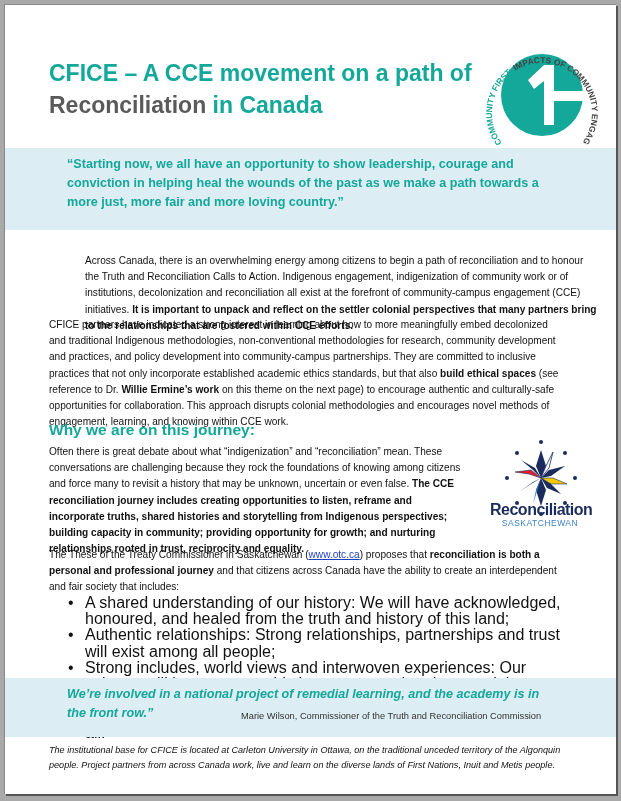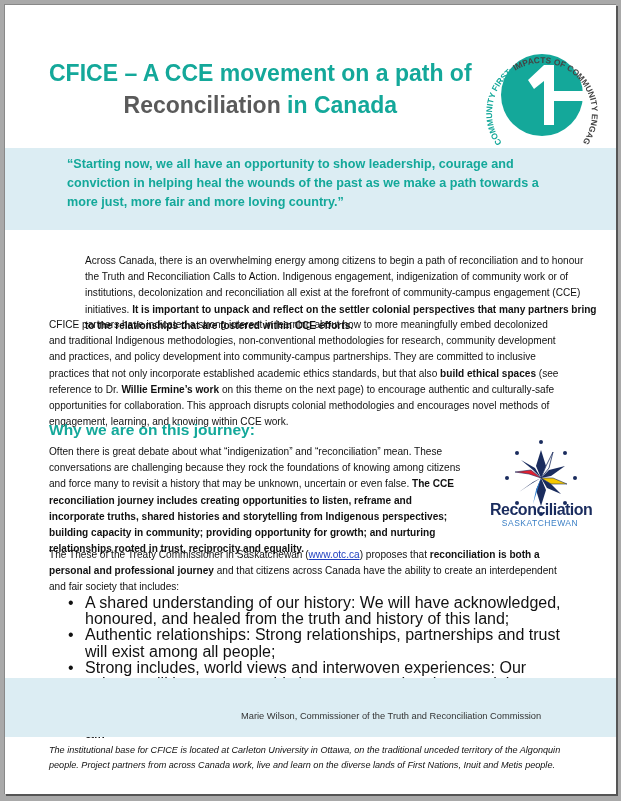--- a/index.html
+++ b/index.html
@@ -1,18 +1,18 @@
 <!DOCTYPE html>
 <html><head>
 <meta charset="utf-8">
 <style>
   html, body { margin:0; padding:0; }
   body { width:621px; height:801px; background:#a9a9a9; position:relative; overflow:hidden; font-family:"Liberation Sans", sans-serif; }
   .page { position:absolute; left:4px; top:4px; width:611px; height:789px; background:#fff; box-shadow:2px 2px 0 #555; border-left:1px solid #888; border-top:1px solid #888; }
-  .title { position:absolute; left:44px; top:52px; font-size:23px; font-weight:bold; line-height:32px; color:#14a89a;text-align:center; }
+  .title { position:absolute; left:44px; top:52px; font-size:23px; font-weight:bold; line-height:32px; color:#14a89a; }
   .title .dark { color:#5a5a5a; }
   .logo { position:absolute; left:459px; top:30px; width:150px; height:120px; }
   .band1 { position:absolute; left:0; top:143px; width:611px; height:82px; background:#dcedf3; }
   .quote1 { position:absolute; left:62px; top:150px; width:500px; font-size:12.6px; font-weight:bold; color:#14a89a; line-height:19px; }
   .attr1 { position:absolute; left:214px; top:199px; font-size:9.3px; color:#333; }
   .body { position:absolute; left:44px; width:514px; font-size:10.1px; color:#111; line-height:16.2px; }
   .p1 { top:248px;margin-left:36px; }
   .p2 { top:312px; }
   .h2 { position:absolute; left:44px; top:416px; font-size:15.5px; font-weight:bold; color:#14a89a; }
   .p3 { top:439px; width:420px; }
@@ -104,16 +104,17 @@
   </div>
 
   <ul class="bullets">
     <li>A shared understanding of our history: We will have acknowledged, honoured, and healed from the truth and history of this land;</li>
     <li>Authentic relationships: Strong relationships, partnerships and trust will exist among all people;</li>
     <li>Strong includes, world views and interwoven experiences: Our cultures will be strong, world views respected and our social experiences will have been woven together;</li>
     <li>Political, economic and social systems that represent and benefit us all.</li>
   </ul>
 
   <div class="band2"></div>
+  <div class="quote2">We’re involved in a national project of remedial learning, and the academy is in the front row.”</div>
   <div class="attr2">Marie Wilson, Commissioner of the Truth and Reconciliation Commission</div>
 
   <div class="foot">The institutional base for CFICE is located at Carleton University in Ottawa, on the traditional unceded territory of the Algonquin people. Project partners from across Canada work, live and learn on the diverse lands of First Nations, Inuit and Metis people.</div>
 </div>
 
 </body></html>

